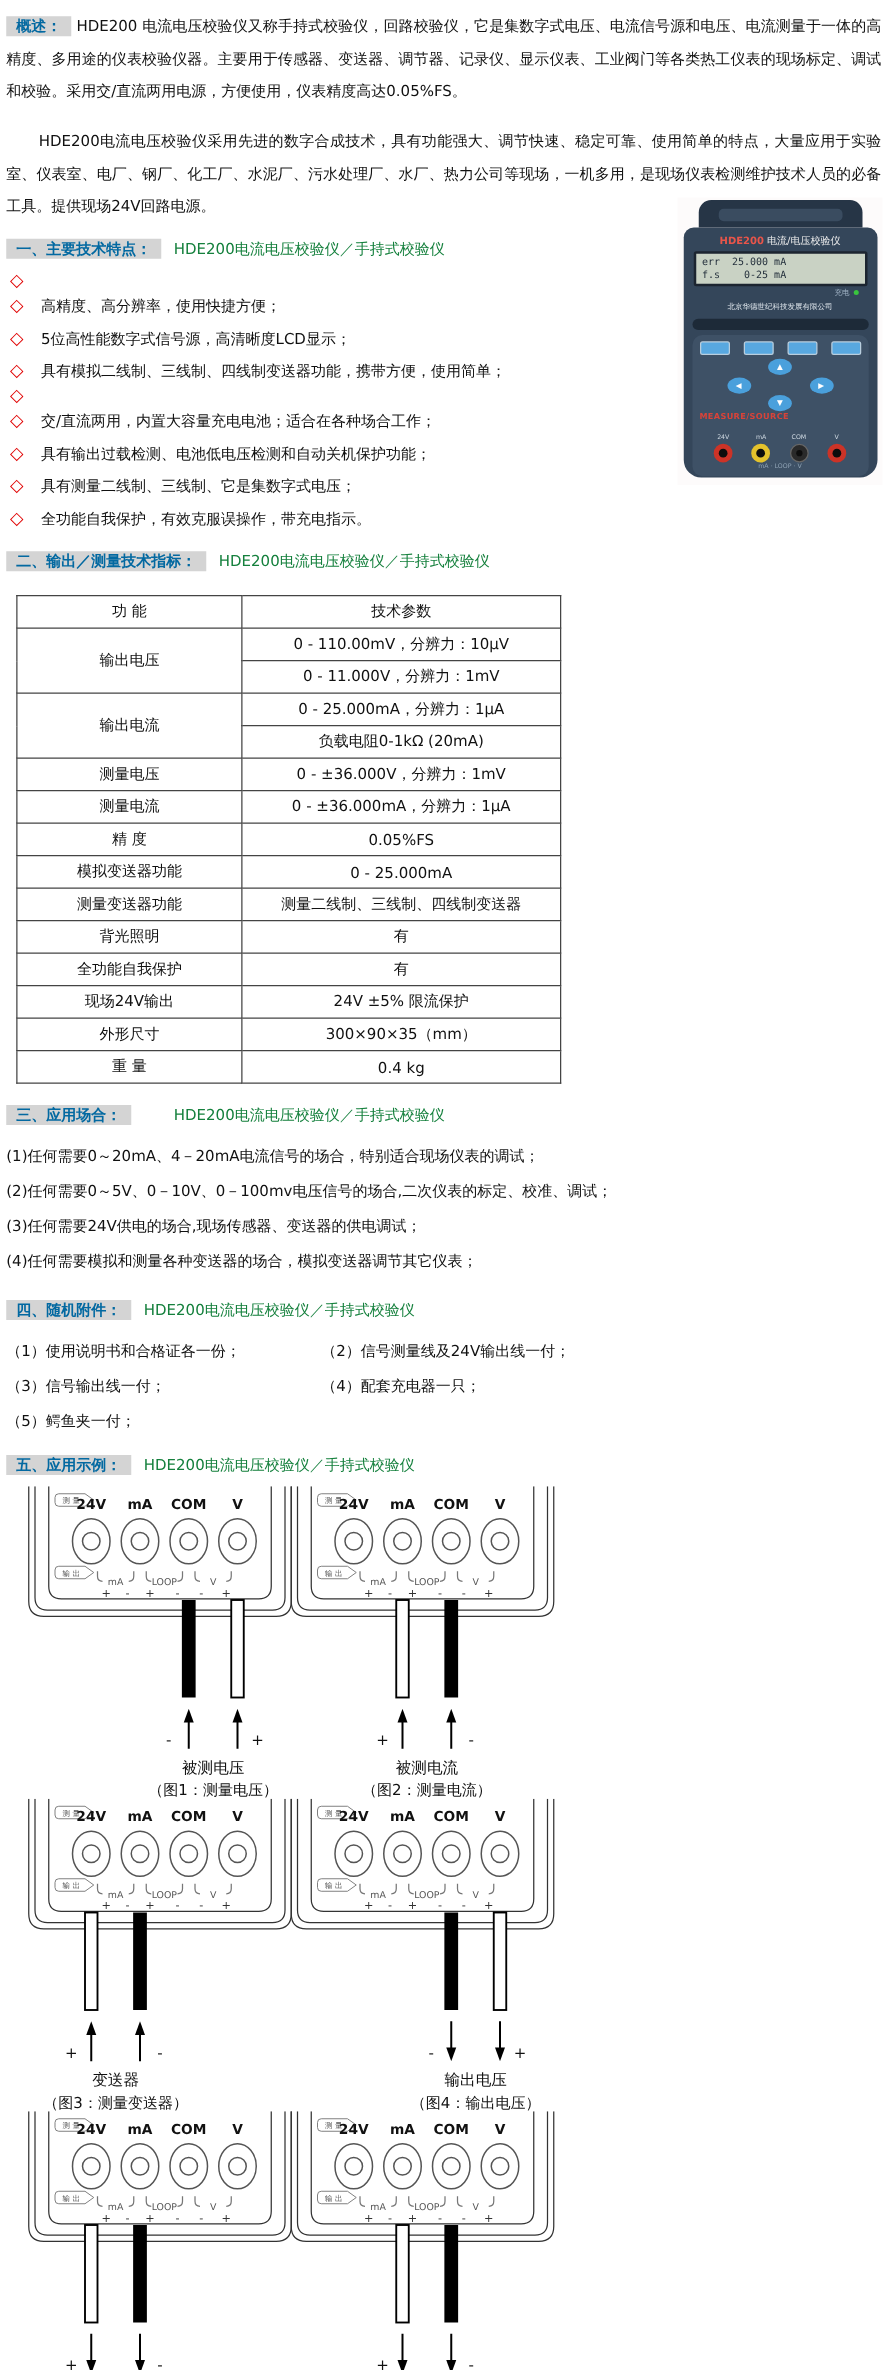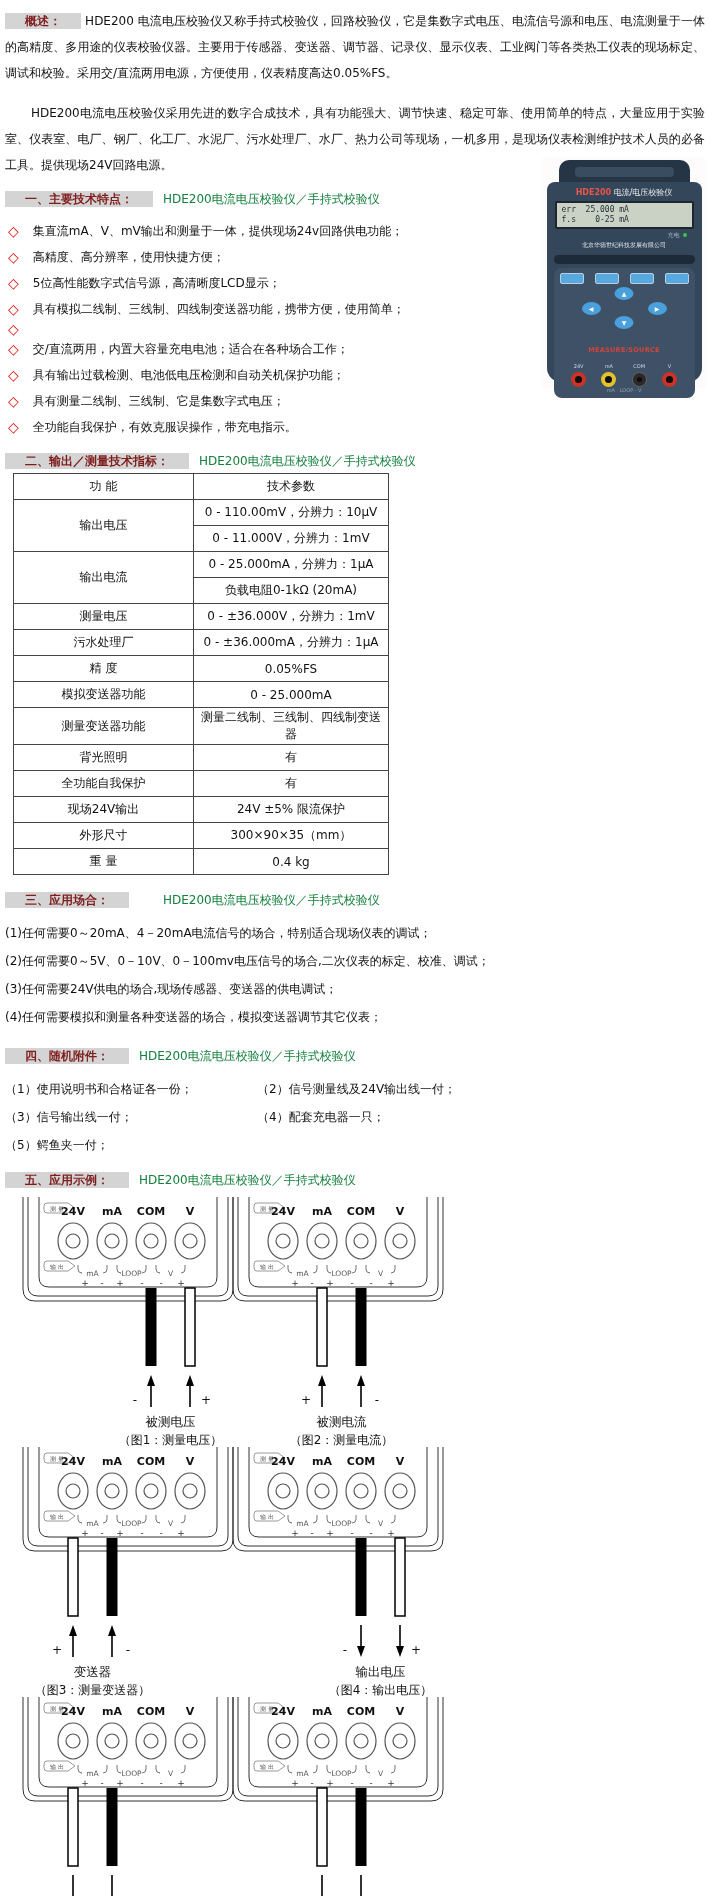--- a/index.html
+++ b/index.html
@@ -1,27 +1,27 @@
 <!DOCTYPE html>
 <html><head>
 <meta charset="utf-8">
 <style>
 *{margin:0;padding:0;box-sizing:border-box}
 html,body{background:#fff}
 body{width:710px;position:relative;font-family:"DejaVu Sans",sans-serif;font-size:12px;color:#111;padding:8px 5px 10px 5px}
 .para{line-height:26px;text-align:justify}
 .para2{margin-top:14px;text-indent:26px}
-.hl{color:#7f1d1d;font-weight:bold;background:#d4d4d4;padding:1px 20px}
+.hl{color:#0369a1;font-weight:bold;background:#d4d4d4;padding:1px 8px}
 .sec{margin-top:10px;line-height:22px;white-space:nowrap}
 .sec .sub{margin-left:10px;color:#15803d}
 .sec.s3 .sub{margin-left:34px}
 ul.features{list-style:none;margin-top:8px}
 ul.features li{line-height:26px;display:flex;align-items:center}
 .diamond{color:#e00000;font-size:14px;font-weight:bold;margin:0 14px 0 3px;line-height:1}
-table.spec{border-collapse:collapse;margin:1px 0 0 8px;width:376px}
+table.spec{border-collapse:collapse;margin:16px 0 0 8px;width:436px}
 table.spec td{border:1px solid #444;height:26px;text-align:center;padding:1px 4px;font-size:12px}
 table.spec .c1{width:180px}
 .apps{margin-top:8px}
 .apps div{line-height:28px}
 .attach{display:grid;grid-template-columns:252px 1fr;margin-top:8px}
 .attach div{line-height:28px}
 .figs{display:grid;grid-template-columns:210px 1fr;margin-top:6px}
 .fig svg{margin-left:8px;display:block}
 .fig svg text{font-family:"DejaVu Sans",sans-serif}
 
@@ -40,21 +40,21 @@
 .dev-band{height:9px;background:#1d2a38;border-radius:5px;margin:5px 0 4px}
 .dev-keypad{background:#3e5166;border-radius:8px;padding:5px 6px 4px}
 .dev-keys{display:flex;justify-content:space-between}
 .dev-keys i{width:24px;height:11px;background:#58a8e0;border:1px solid #b9cede;border-radius:2px}
 .dev-dpad{position:relative;height:42px;margin-top:3px}
 .dev-dpad i{position:absolute;width:19px;height:13px;background:#4aa0dc;border-radius:50%;color:#fff;font-size:6px;font-style:normal;text-align:center;line-height:13px}
 .dev-dpad .up{left:50%;top:0;transform:translateX(-50%)}
 .dev-dpad .down{left:50%;bottom:0;transform:translateX(-50%)}
 .dev-dpad .lft{left:22px;top:15px}
 .dev-dpad .rgt{right:22px;top:15px}
-.dev-mode{color:#d84339;font-size:6.5px;text-align:center;margin-top:17px;font-weight:bold;letter-spacing:.3px}
+.dev-mode{color:#d84339;font-size:6.5px;margin-top:0;font-weight:bold;letter-spacing:.3px}
 .dev-terms{display:flex;justify-content:space-around;margin-top:3px;padding:0 4px}
 .dev-terms .tw{text-align:center}
 .dev-terms .tl{font-size:5px;color:#cfd9e2;line-height:6px}
 .dev-terms i{display:block;width:15px;height:15px;border-radius:50%;position:relative;margin:1px auto 0}
 .dev-terms i:after{content:"";position:absolute;inset:4px;background:#0d0d0d;border-radius:50%}
 .t-red{background:#cc3327}
 .t-yel{background:#e4c22c}
 .t-blk{background:#2a2a2a;border:1px solid #666}
 .dev-foot{font-size:5px;color:#8fa2b4;text-align:center;line-height:7px;white-space:nowrap}
 </style>
@@ -97,21 +97,20 @@
         <div class="dev-foot">mA · LOOP · V</div>
       </div>
     </div>
   </div>
 </div>
 
 <div class="sec s1"><span class="hl">一、主要技术特点：</span><span class="sub">HDE200电流电压校验仪／手持式校验仪</span></div>
 <ul class="features">
   <li>
       <span class="diamond">◇</span>
-      <span>集直流mA、V、mV输出和测量于一体，提供现场24v回路供电功能；</span>
     </li>
   <li>
       <span class="diamond">◇</span>
       <span>高精度、高分辨率，使用快捷方便；</span>
     </li>
   <li>
       <span class="diamond">◇</span>
       <span>5位高性能数字式信号源，高清晰度LCD显示；</span>
     </li>
   <li>
@@ -158,21 +157,21 @@
         <td>0 - 25.000mA，分辨力：1μA</td>
       </tr>
   <tr>
         <td>负载电阻0-1kΩ (20mA)</td>
       </tr>
   <tr>
         <td class="c1">测量电压</td>
         <td>0 - ±36.000V，分辨力：1mV</td>
       </tr>
   <tr>
-        <td class="c1">污水处理厂</td>
+        <td class="c1">测量电流</td>
         <td>0 - ±36.000mA，分辨力：1μA</td>
       </tr>
   <tr>
         <td class="c1">精  度</td>
         <td>0.05%FS</td>
       </tr>
   <tr>
         <td class="c1">模拟变送器功能</td>
         <td>0 - 25.000mA</td>
       </tr>

